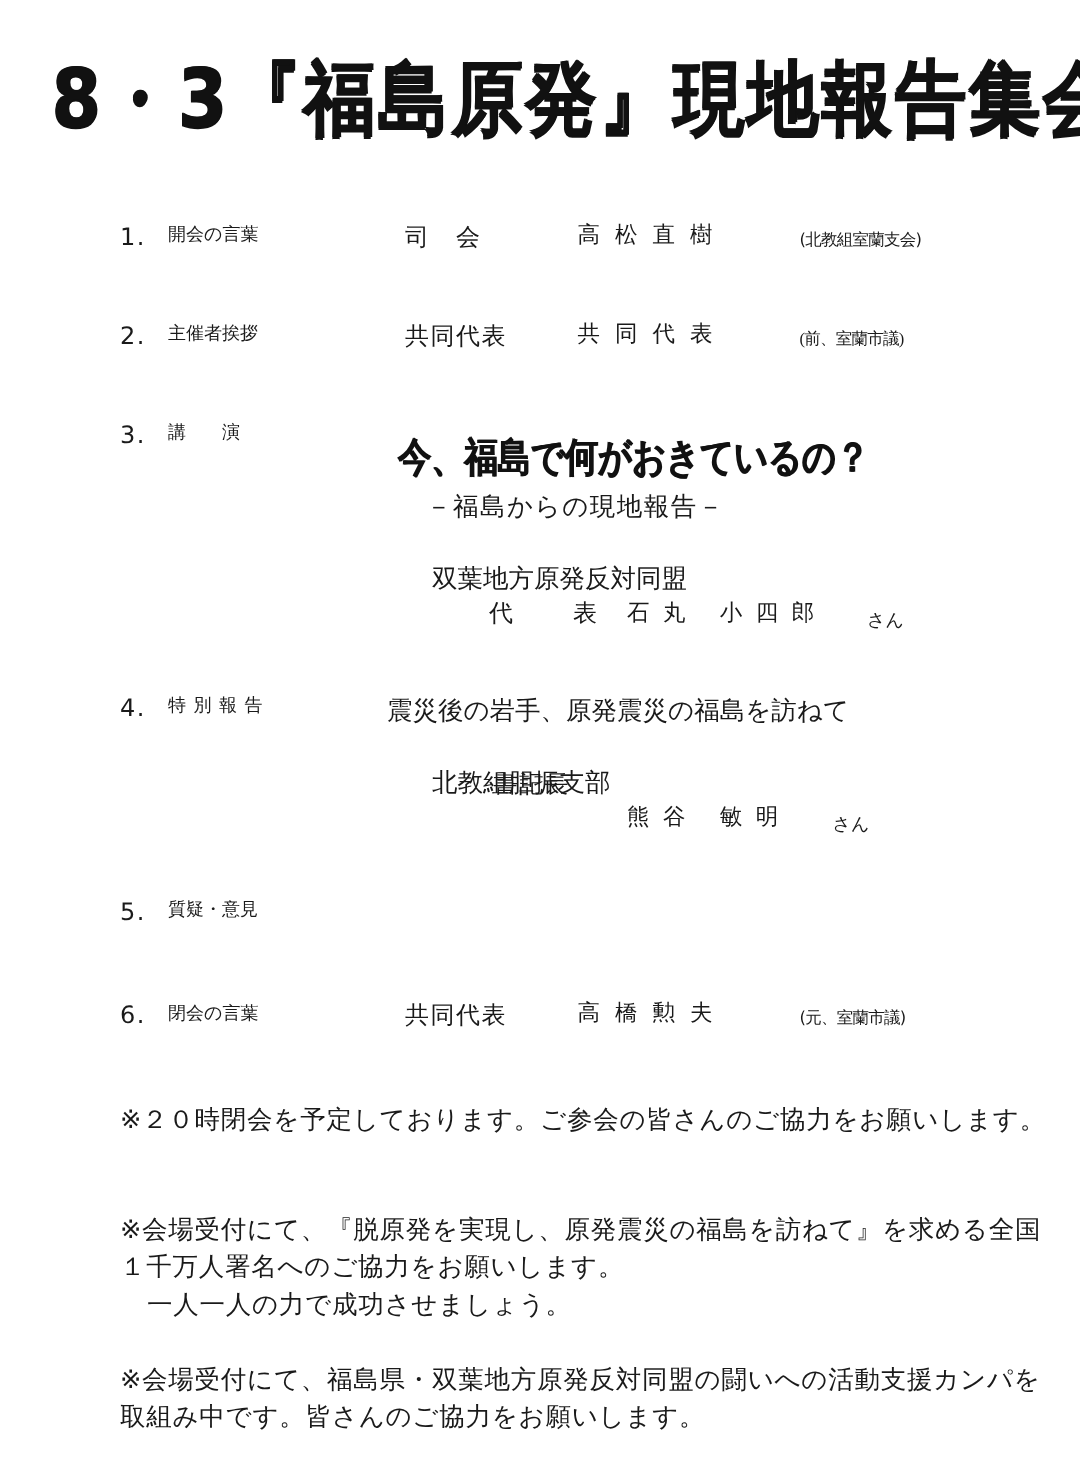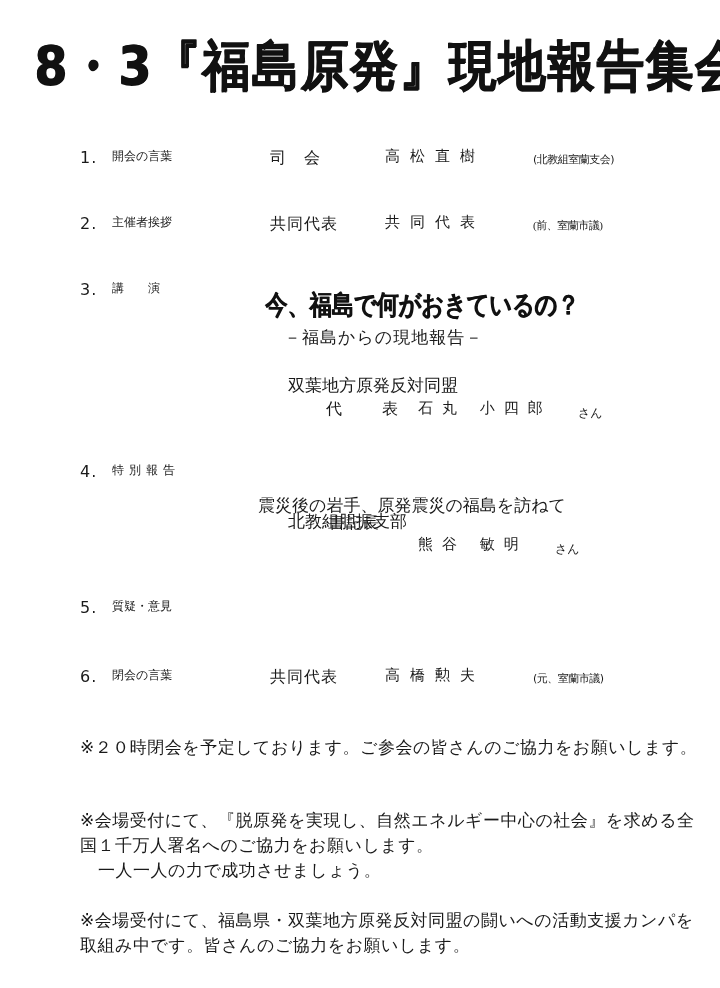--- a/index.html
+++ b/index.html
@@ -91,36 +91,36 @@
   <div class="abs talk-sub">－福島からの現地報告－</div>
   <div class="abs lbl" style="left:288px;top:374px;font-size:17px;">双葉地方原発反対同盟</div>
   <div class="abs role" style="left:326px;top:399px;letter-spacing:12px;">代　表</div>
   <div class="abs name" style="left:418px;top:399px;letter-spacing:9px;">石丸 小四郎</div>
   <div class="abs san" style="left:578px;top:405px;">さん</div>
 </div>
 
 <div>
   <div class="abs num" style="left:80px;top:462px;">4.</div>
   <div class="abs lbl" style="left:112px;top:462px;letter-spacing:5px;">特別報告</div>
-  <div class="abs lbl" style="left:258px;top:462px;font-size:17px;margin-top:32px;">震災後の岩手、原発震災の福島を訪ねて</div>
+  <div class="abs lbl" style="left:258px;top:462px;font-size:17px;">震災後の岩手、原発震災の福島を訪ねて</div>
   <div class="abs lbl" style="left:288px;top:510px;font-size:17px;">北教組胆振支部</div>
   <div class="abs role" style="left:314px;top:513px;margin-left:15px;">書記長</div>
   <div class="abs name" style="left:418px;top:535px;letter-spacing:9px;text-align:center;">熊谷 敏明</div>
   <div class="abs san" style="left:555px;top:541px;">さん</div>
 </div>
 
 <div>
   <div class="abs num" style="left:80px;top:598px;">5.</div>
   <div class="abs lbl" style="left:112px;top:598px;">質疑・意見</div>
 </div>
 
 <div>
   <div class="abs num" style="left:80px;top:667px;">6.</div>
   <div class="abs lbl" style="left:112px;top:667px;">閉会の言葉</div>
   <div class="abs role" style="left:270px;top:667px;">共同代表</div>
   <div class="abs name" style="left:385px;top:666px;">高橋勲夫</div>
   <div class="abs note" style="left:503px;top:671px;">(元、室蘭市議)</div>
 </div>
 
 <div class="abs para" style="top:735px;">※２０時閉会を予定しております。ご参会の皆さんのご協力をお願いします。</div>
-<div class="abs para" style="top:808px;">※会場受付にて、『脱原発を実現し、自然エネルギー中心の社会』を求める全国１千万人署名へのご協力をお願いします。</div>
+<div class="abs para" style="top:808px;">※会場受付にて、『脱原発を実現し、原発震災の福島を訪ねて』を求める全国１千万人署名へのご協力をお願いします。</div>
 <div class="abs para" style="left:98px;top:858px;">一人一人の力で成功させましょう。</div>
 <div class="abs para" style="top:908px;">※会場受付にて、福島県・双葉地方原発反対同盟の闘いへの活動支援カンパを取組み中です。皆さんのご協力をお願いします。</div>
 
 </body></html>

